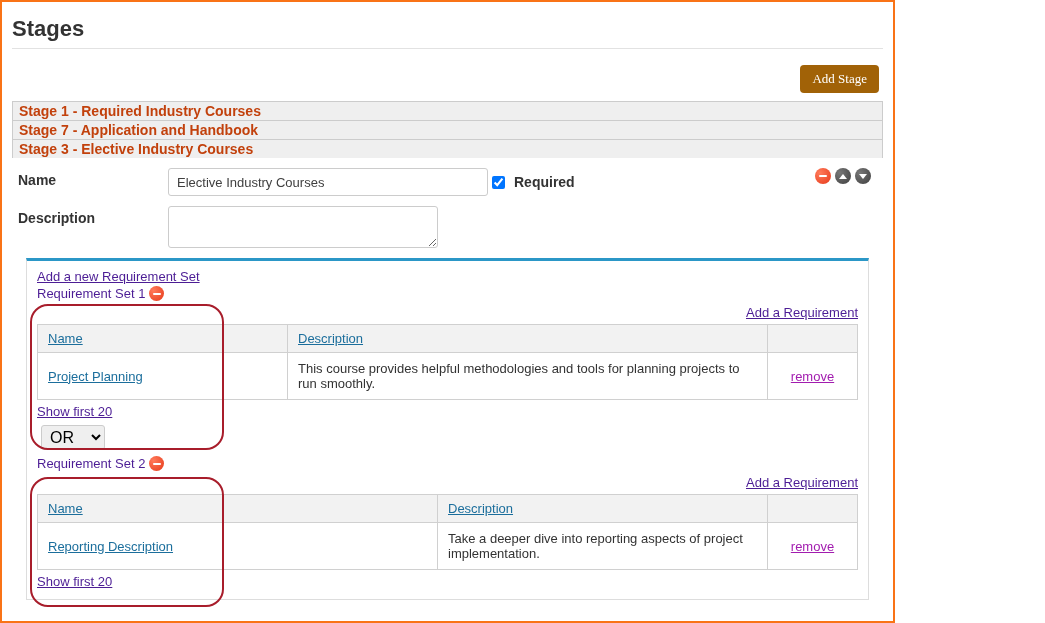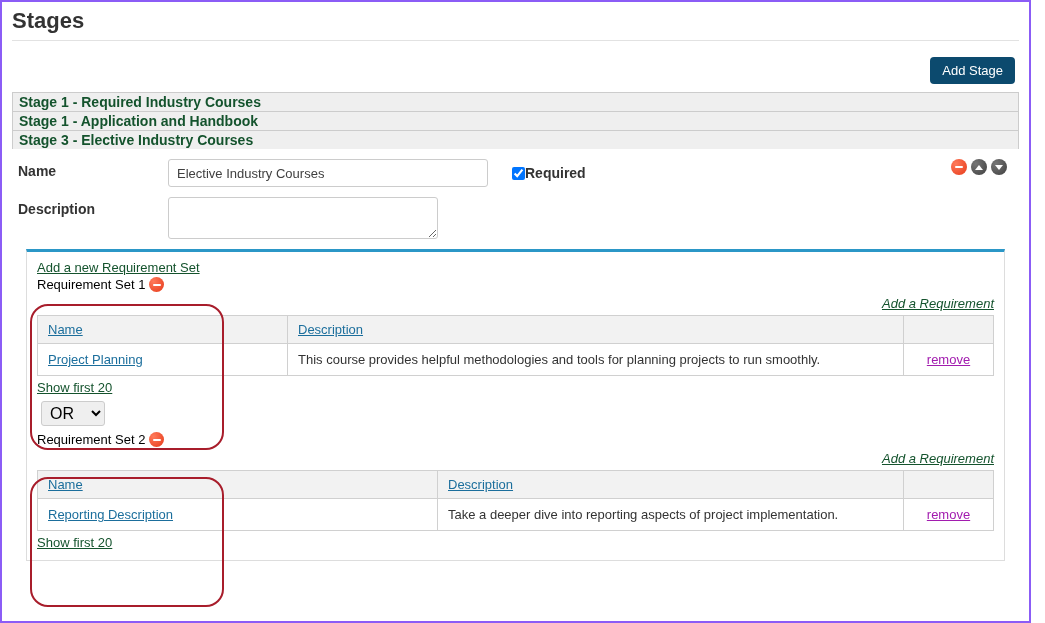--- a/index.html
+++ b/index.html
@@ -1,47 +1,47 @@
 <!DOCTYPE html>
 <html><head>
 <meta charset="utf-8">
 <style>
   * { box-sizing: border-box; margin: 0; padding: 0; }
   body { font-family: "Segoe UI", Arial, sans-serif; font-size: 13px; color: #333; background: #fff; }
-  .page { border: 2px solid #8b5cf6; width: 1031px; height: 623px; padding: 0 10px 10px 10px; position: relative; }
+  .page { border: 2px solid #f97316; width: 895px; height: 623px; padding: 8px 10px 10px 10px; position: relative; }
   h1.title { font-size: 22px; font-weight: 600; color: #333; padding: 6px 0 6px 0; }
   .hr { border-top: 1px solid #e2e2e2; margin-bottom: 16px; }
   .topbar { display: flex; justify-content: flex-end; margin-bottom: 8px; padding-right: 4px; }
-  .btn-primary { background: #0c4a6e; color: #fff; border: none; border-radius: 4px; padding: 6px 12px; font-size: 13px; cursor: pointer; }
-  .stage-header { background: #efefef; border: 1px solid #ccc; border-bottom: none; font-weight: 700; font-size: 14px; color: #14532d; padding: 1px 6px; }
+  .btn-primary { background: #a16207; color: #fff; border: none; border-radius: 4px; padding: 6px 12px; font-size: 13px; cursor: pointer; font-family: Liberation Serif, serif; }
+  .stage-header { background: #efefef; border: 1px solid #ccc; border-bottom: none; font-weight: 700; font-size: 14px; color: #c2410c; padding: 1px 6px; }
   .stage-header:last-of-type { border-bottom: 1px solid #ccc; }
   .stage-body { padding: 10px 6px 0 6px; }
   .form-row { display: flex; align-items: flex-start; margin-bottom: 10px; }
   .form-label { width: 150px; font-weight: 700; font-size: 14px; color: #333; padding-top: 4px; }
   .text-input { width: 320px; height: 28px; border: 1px solid #ccc; border-radius: 3px; padding: 2px 8px; font-size: 13px; color: #404040; }
   .textarea { width: 270px; height: 42px; border: 1px solid #ccc; border-radius: 3px; resize: both; }
-  .req-check { margin-left: 24px; margin-top: 6px; display: flex; align-items: center; gap: 0; }
+  .req-check { margin-left: 4px; margin-top: 6px; display: flex; align-items: center; gap: 9px; }
   .req-check label { font-weight: 700; font-size: 14px; }
   .row-icons { margin-left: auto; display: flex; gap: 4px; padding-right: 6px; }
   .icon-circle { width: 16px; height: 16px; border-radius: 50%; display: inline-flex; align-items: center; justify-content: center; font-size: 10px; color: #fff; cursor: pointer; }
   .icon-red { background: radial-gradient(circle at 30% 30%, #ff7a5a, #e63a1a); }
   .icon-gray { background: radial-gradient(circle at 30% 30%, #777, #3f3f3f); }
   .icon-red::after { content: ""; width: 8px; height: 2px; background: #fff; border-radius: 1px; }
   .icn-up, .icn-down { width:0; height:0; }
   .icn-up { border-left: 4px solid transparent; border-right: 4px solid transparent; border-bottom: 5px solid #fff; }
   .icn-down { border-left: 4px solid transparent; border-right: 4px solid transparent; border-top: 5px solid #fff; }
   .tabs { display: flex; margin-top: 6px; margin-left: 8px; }
   .tab { padding: 8px 16px; border: 1px solid #ddd; border-bottom: none; font-size: 13px; cursor: pointer; background: #fff; }
   .tab.active { background: #2b97c7; color: #fff; border-color: #2b97c7; }
   .tab-content { border: 1px solid #ddd; border-top: 3px solid #2b97c7; margin: 0 8px; padding: 8px 10px 10px 10px; }
-  .link { color: #14532d; text-decoration: underline; cursor: pointer; }
-  .req-set-label { font-size: 13px; color: #000000; margin-top: 2px; display: flex; align-items: center; gap: 4px; }
+  .link { color: #4c1d95; text-decoration: underline; cursor: pointer; }
+  .req-set-label { font-size: 13px; color: #4c1d95; margin-top: 2px; display: flex; align-items: center; gap: 4px; }
   .inline-remove { width: 15px; height: 15px; border-radius: 50%; background: radial-gradient(circle at 30% 30%, #ff7a5a, #e63a1a); display:inline-flex; align-items:center; justify-content:center; cursor:pointer; }
   .inline-remove::after { content: ""; width:8px; height:2px; background:#fff; border-radius:1px; }
-  .add-req-row { display:flex; justify-content:flex-end; margin: 4px 0; font-style: italic; }
+  .add-req-row { display:flex; justify-content:flex-end; margin: 4px 0; }
   table.req-table { width: 100%; border-collapse: collapse; border: 1px solid #d0d0d0; }
   table.req-table th { background: #f2f2f2; text-align: left; font-weight: 400; padding: 6px 10px; border: 1px solid #d0d0d0; }
   table.req-table th a, table.req-table td a.rowlink { color: #1b6e9c; text-decoration: underline; cursor:pointer; }
   table.req-table td { padding: 8px 10px; border: 1px solid #d0d0d0; font-size: 13px; color: #333; }
   .remove-link { color:#a21caf; text-decoration:underline; cursor:pointer; }
   .showfirst { margin-top: 4px; text-decoration: underline; }
   .or-select { margin: 6px 0 6px 4px; }
   .or-select select { border:1px solid #ccc; border-radius:3px; padding:2px 4px; font-size:16px; }
   
   .annot { position: absolute; border: 2px solid #a81d2b; border-radius: 18px; pointer-events: none; }
@@ -51,21 +51,21 @@
 
 <div class="page">
   <h1 class="title">Stages</h1>
   <div class="hr"></div>
 
   <div class="topbar">
     <button class="btn-primary">Add Stage</button>
   </div>
 
   <div class="stage-header">Stage 1 - Required Industry Courses</div>
-  <div class="stage-header">Stage 1 - Application and Handbook</div>
+  <div class="stage-header">Stage 7 - Application and Handbook</div>
   <div class="stage-header">Stage 3 - Elective Industry Courses</div>
 
   <div class="stage-body">
     <div class="form-row">
       <div class="form-label">Name</div>
       <input class="text-input" type="text" value="Elective Industry Courses" style="">
       <div class="req-check">
         <input type="checkbox" checked="" style="">
         <label>Required</label>
       </div>

